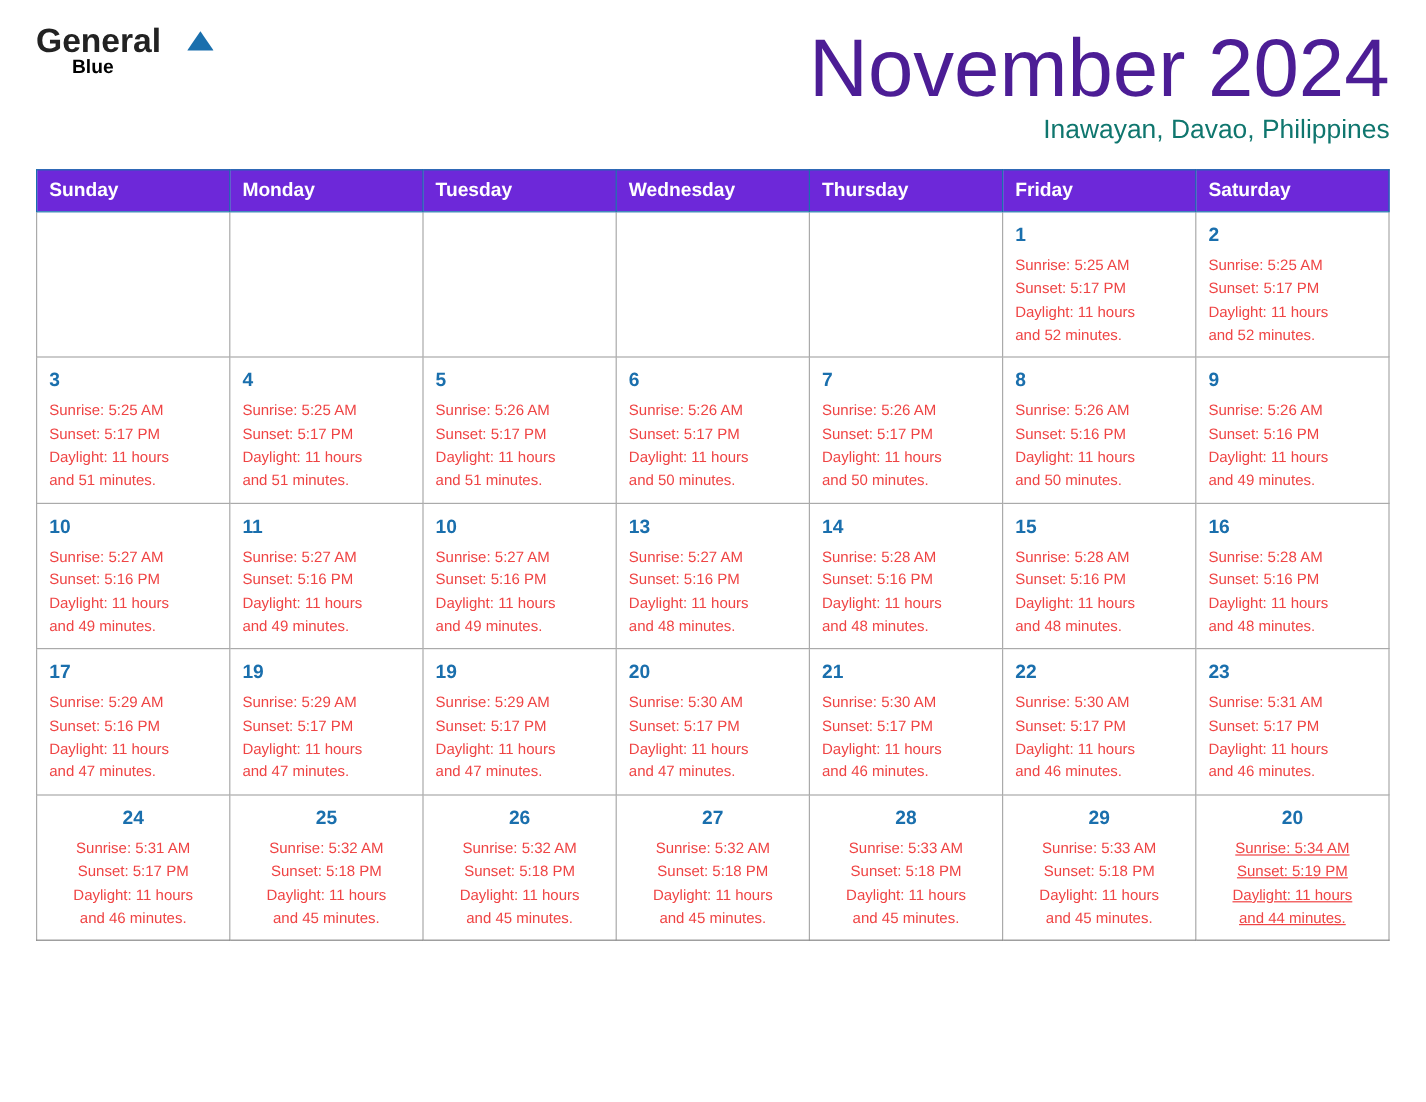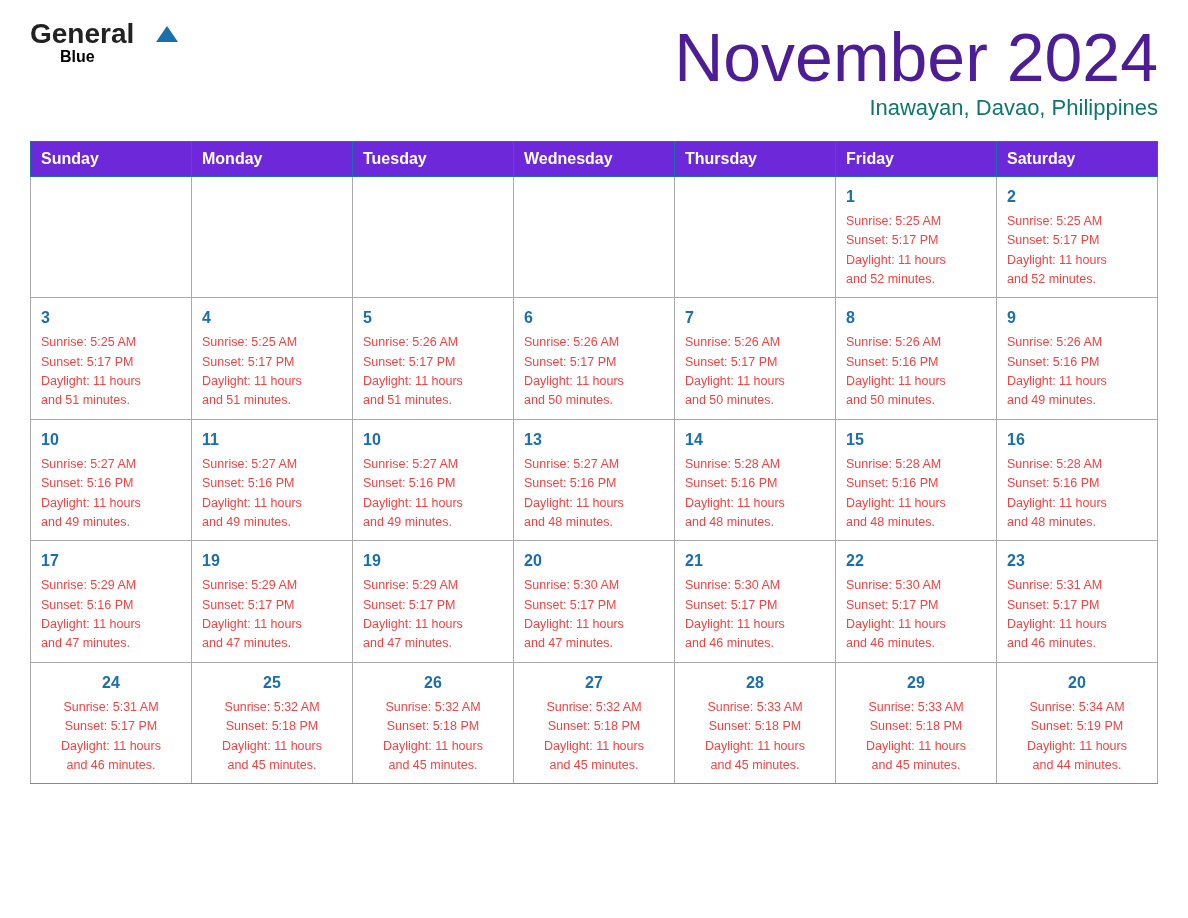--- a/index.html
+++ b/index.html
@@ -345,20 +345,20 @@
         </td>
         <td>
           <span class="day-number">29</span>
           <div class="day-info" style="white-space: pre-line;">Sunrise: 5:33 AM
 Sunset: 5:18 PM
 Daylight: 11 hours
 and 45 minutes.</div>
         </td>
         <td>
           <span class="day-number">20</span>
-          <div class="day-info" style="white-space: pre-line;">Sunrise: 5:34 AM
+          <div class="day-info" style="white-space: pre-line; text-decoration: underline;">Sunrise: 5:34 AM
 Sunset: 5:19 PM
 Daylight: 11 hours
 and 44 minutes.</div>
         </td>
       </tr>
     </tbody>
 </table>
 
 </body></html>

